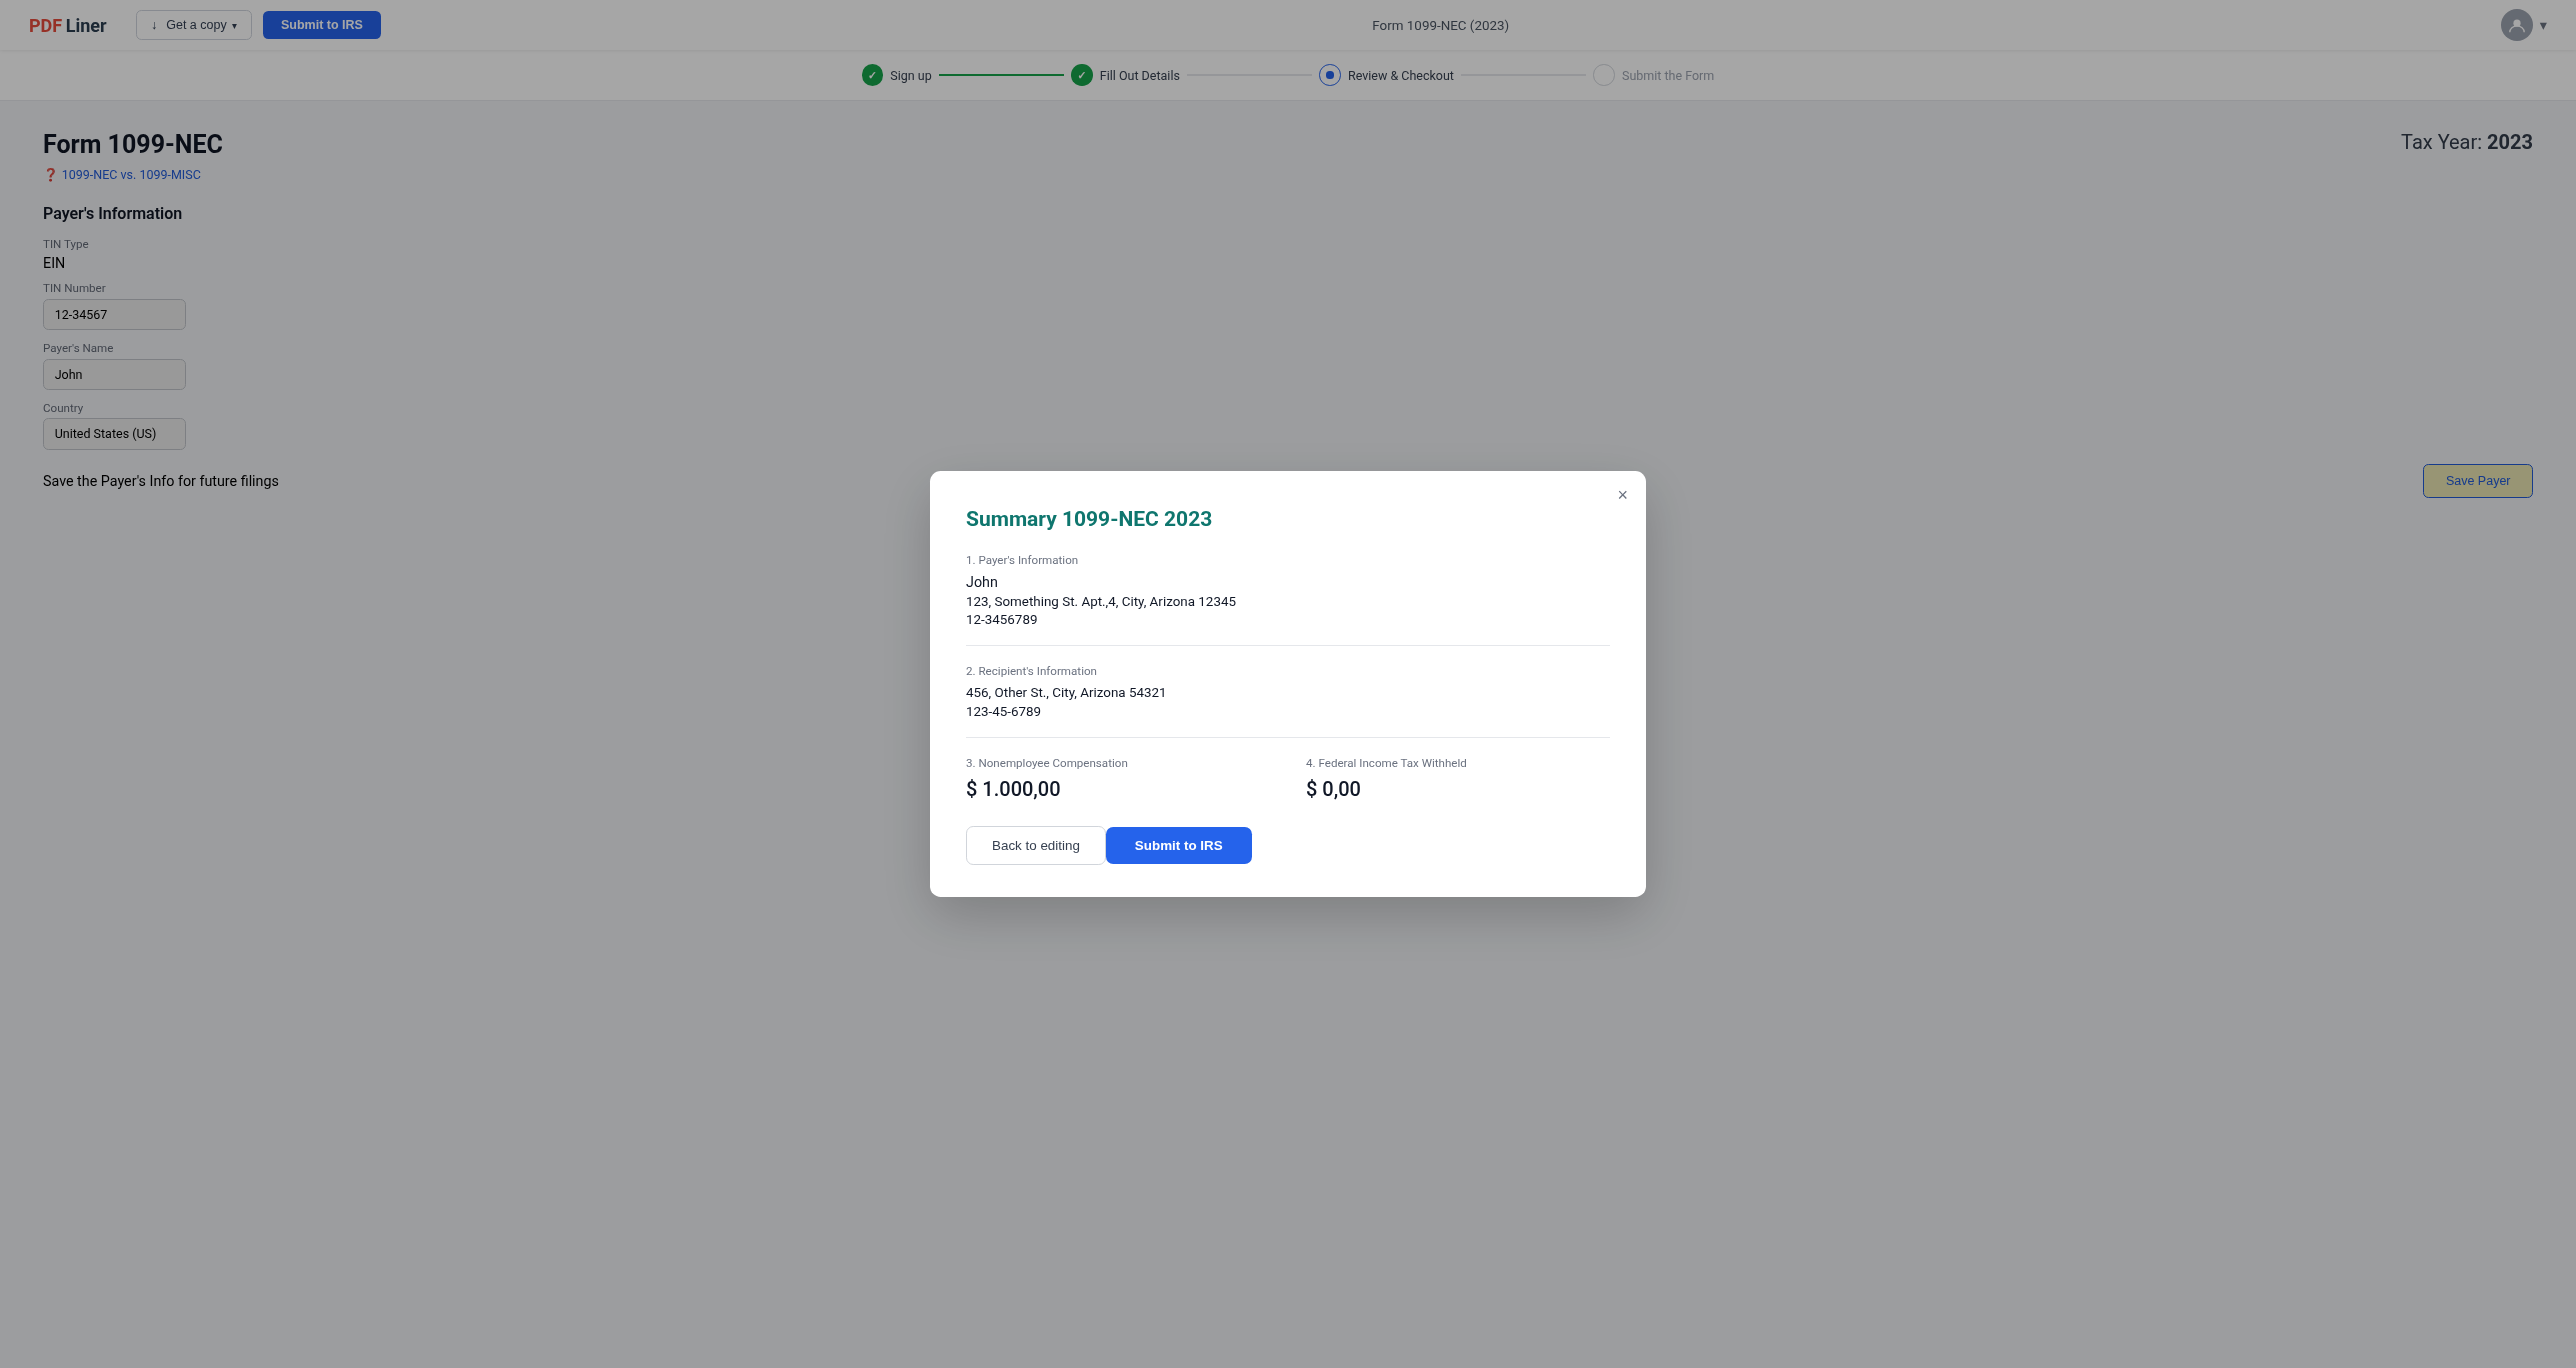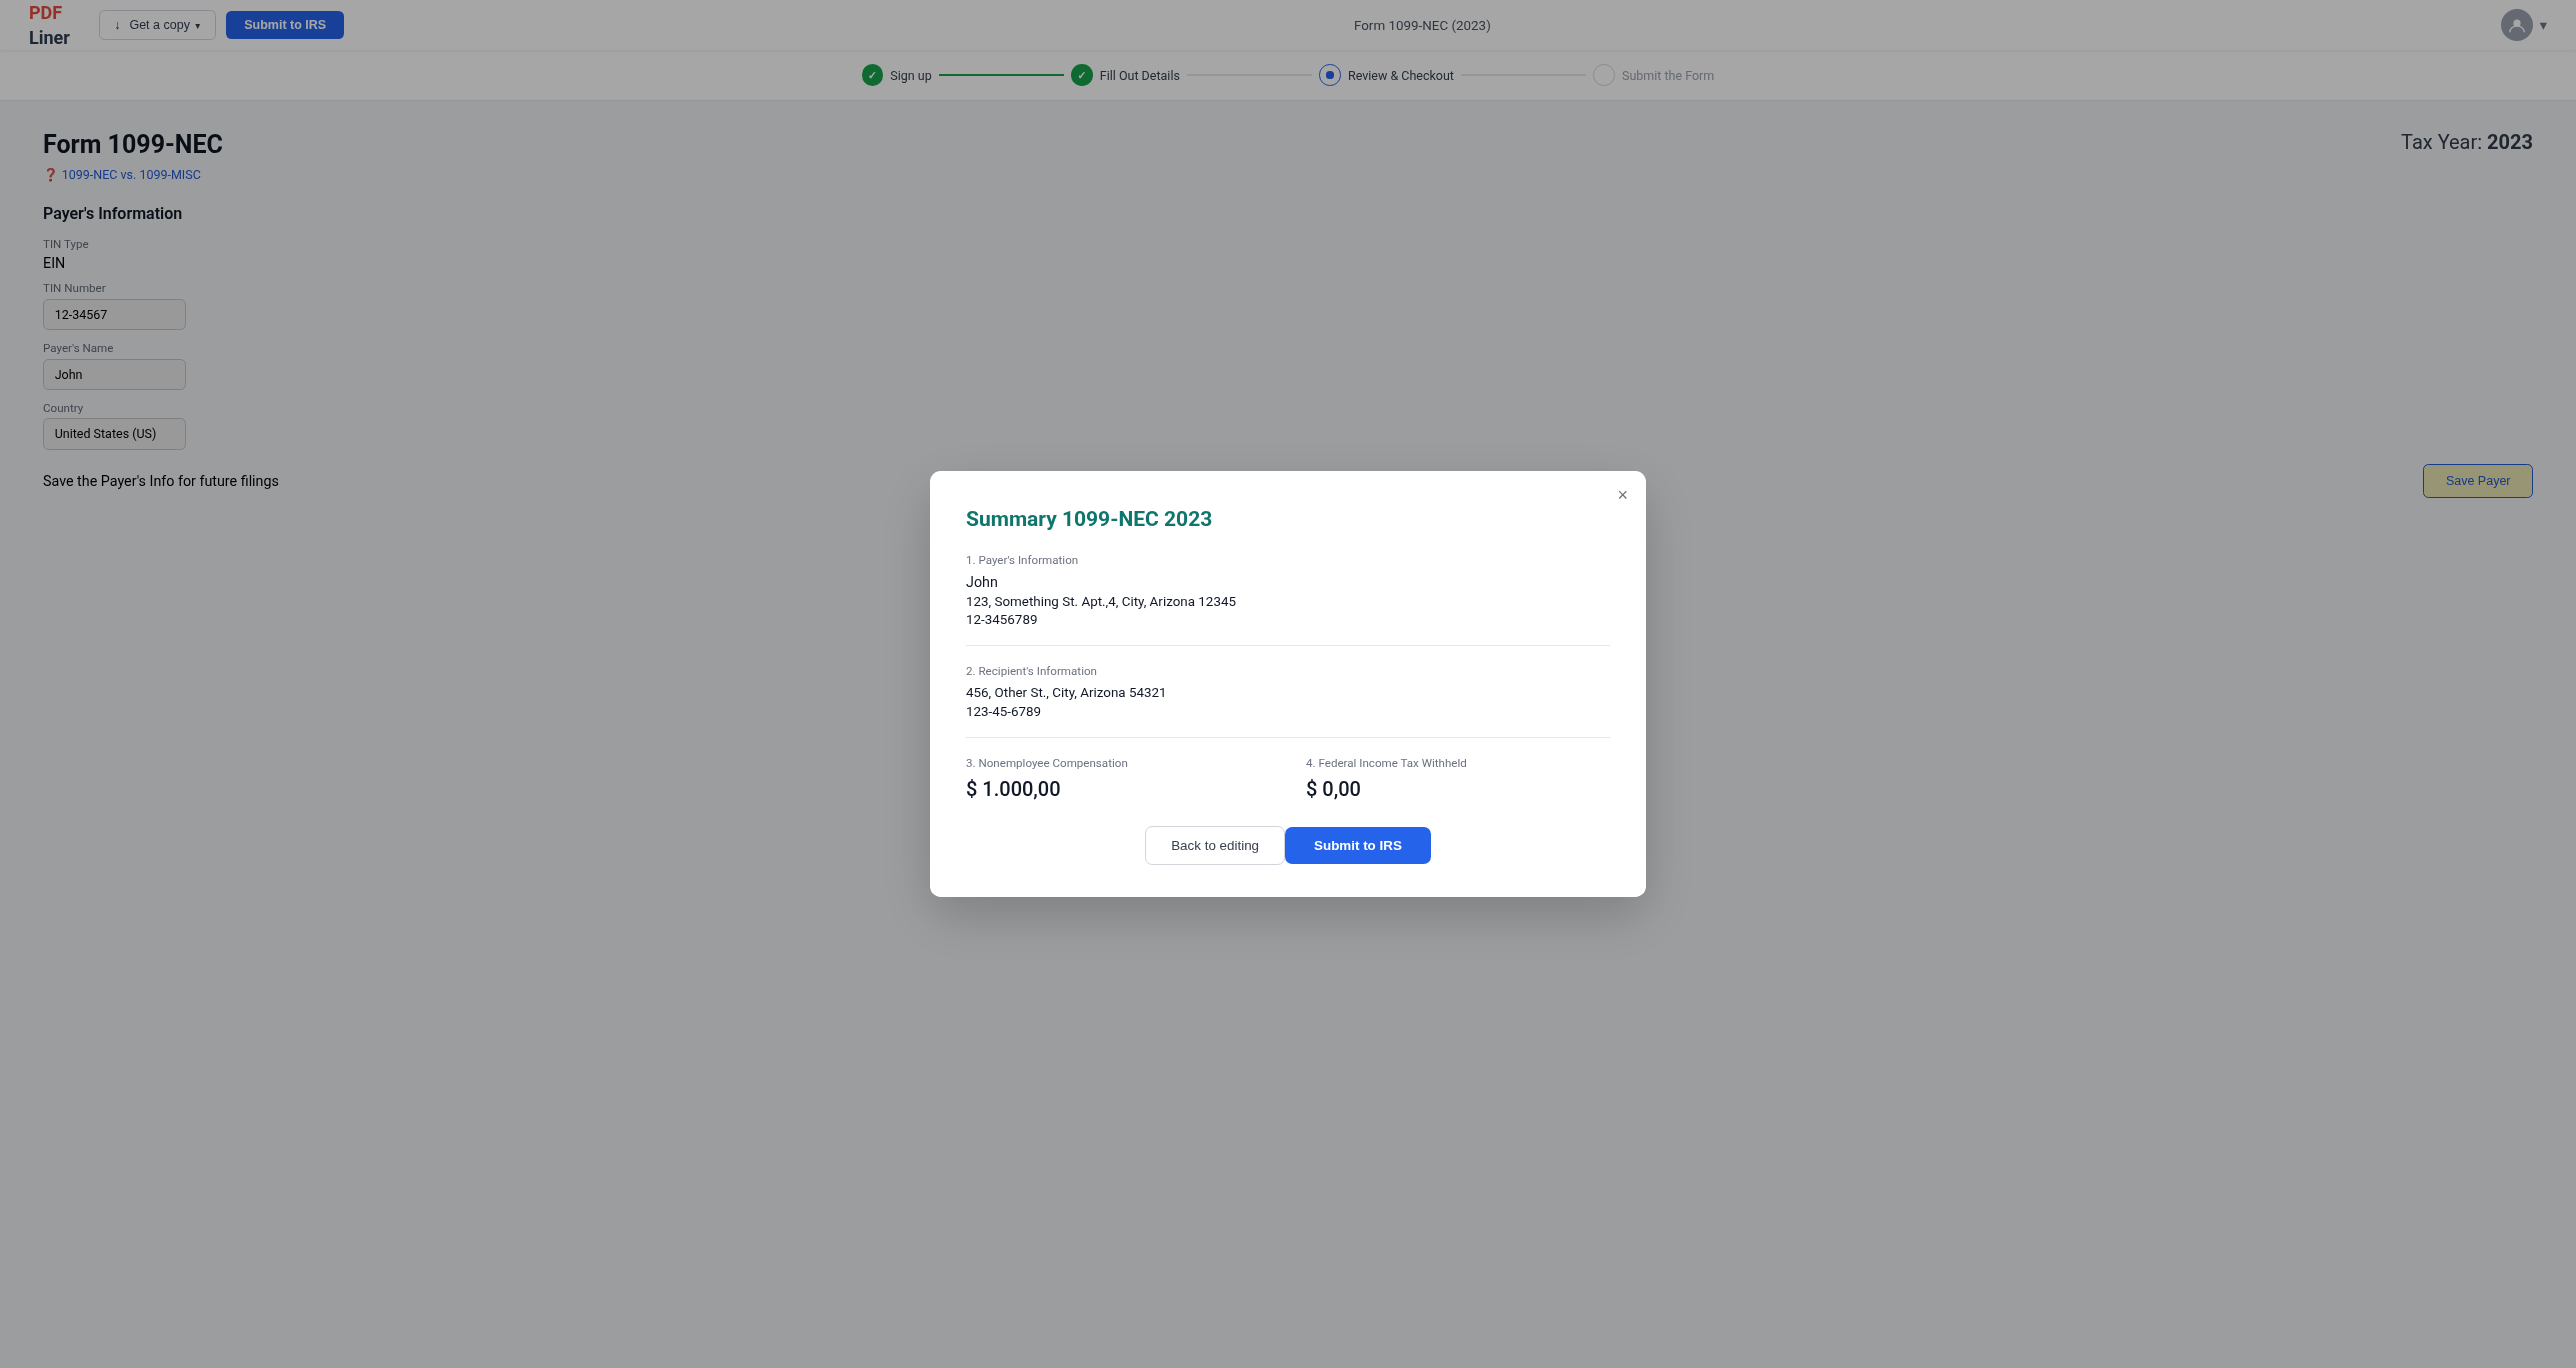--- a/index.html
+++ b/index.html
@@ -11,26 +11,25 @@
       align-items: center;
       background: #fff;
       padding: 0 29px;
       height: 50px;
       box-shadow: 0 0.9px 3.6px rgba(0,0,0,0.1);
       position: relative;
       z-index: 10;
     }
     .logo {
       display: flex;
-      align-items: flex-start;
+      align-items: center;
       gap: 3.6px;
       font-weight: 700;
       font-size: 18px;
       margin-right: 29px;
-      flex-direction: column;
     }
     .logo-pdf { color: #e74c3c; }
     .logo-liner { color: #2c3e50; }
     .header-actions {
       display: flex;
       align-items: center;
       gap: 10.7px;
     }
     .btn-get-copy {
       display: flex;
@@ -183,21 +182,21 @@
       display: flex;
       gap: 36px;
       margin-bottom: 25px;
     }
     .comp-section { flex: 1; }
     .comp-label { font-size: 11.6px; color: #6b7280; margin-bottom: 7.2px; }
     .comp-value { font-size: 20px; color: #111827; font-weight: 500; }
 
     .modal-actions {
       display: flex;
-      justify-content: center;
+      justify-content: flex-start;
       align-items: center;
       margin-top: 7.2px;
     }
     .btn-back {
       padding: 10.7px 25px;
       border: 0.9px solid #d1d5db;
       border-radius: 7.2px;
       background: #fff;
       font-size: 13.4px;
       color: #374151;

